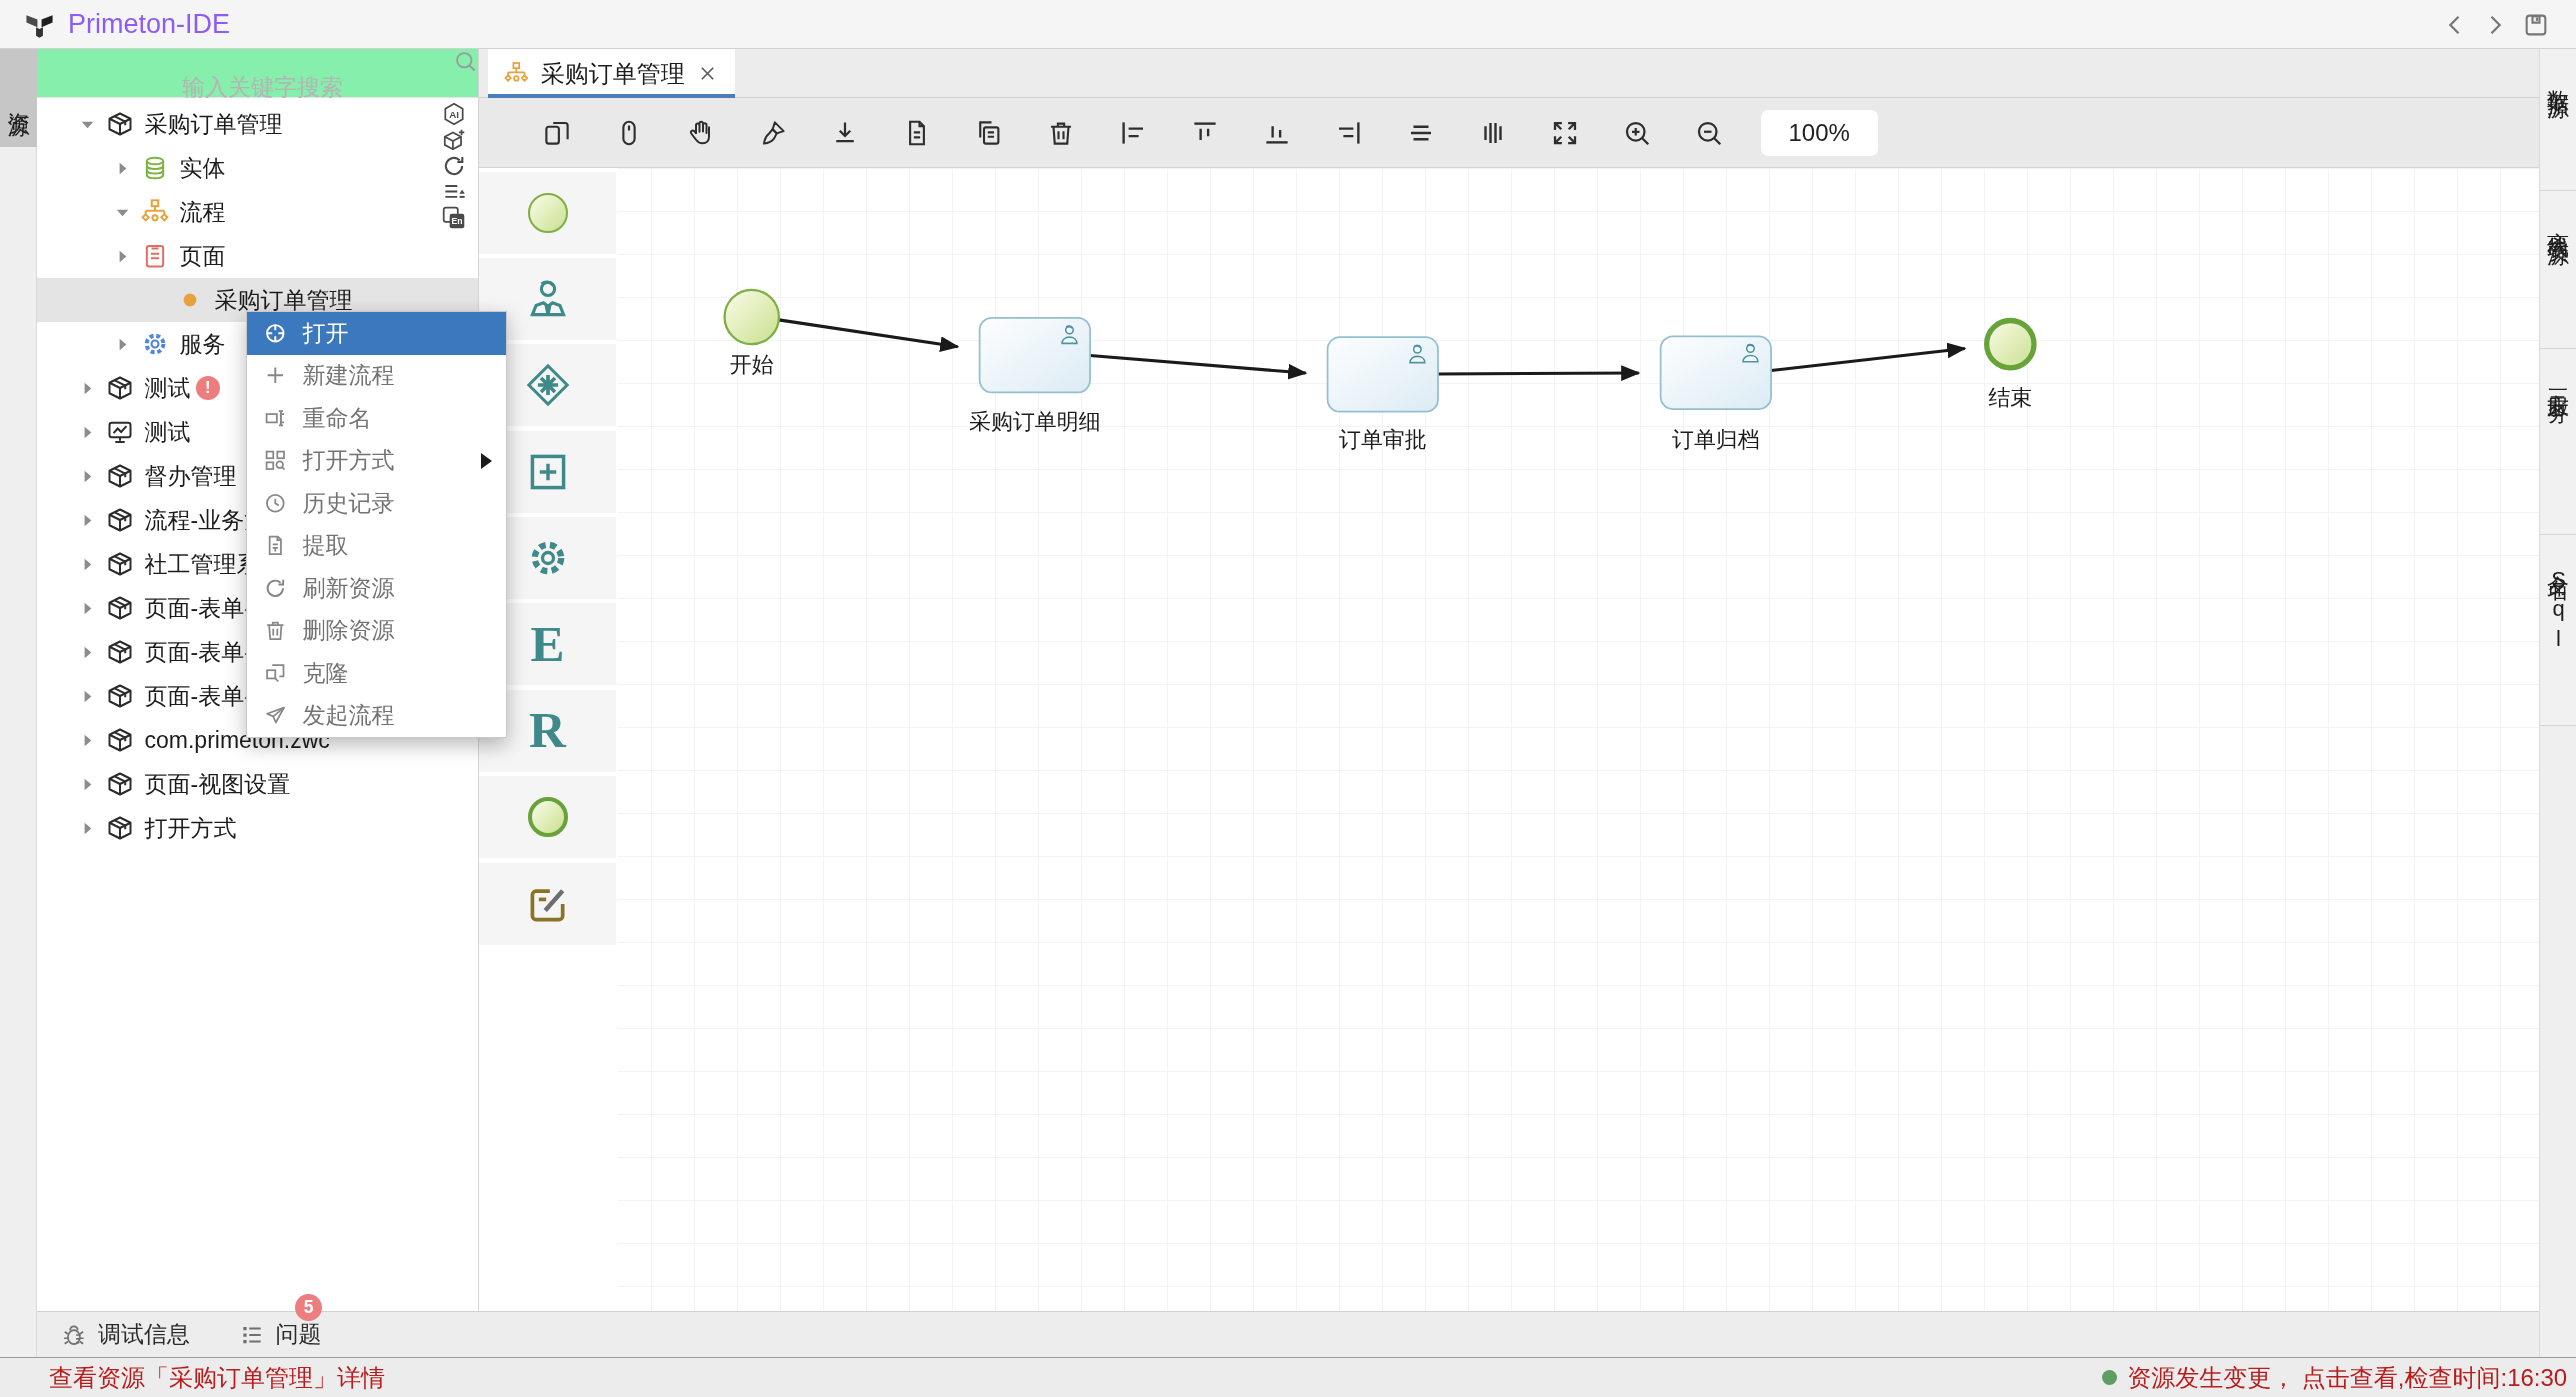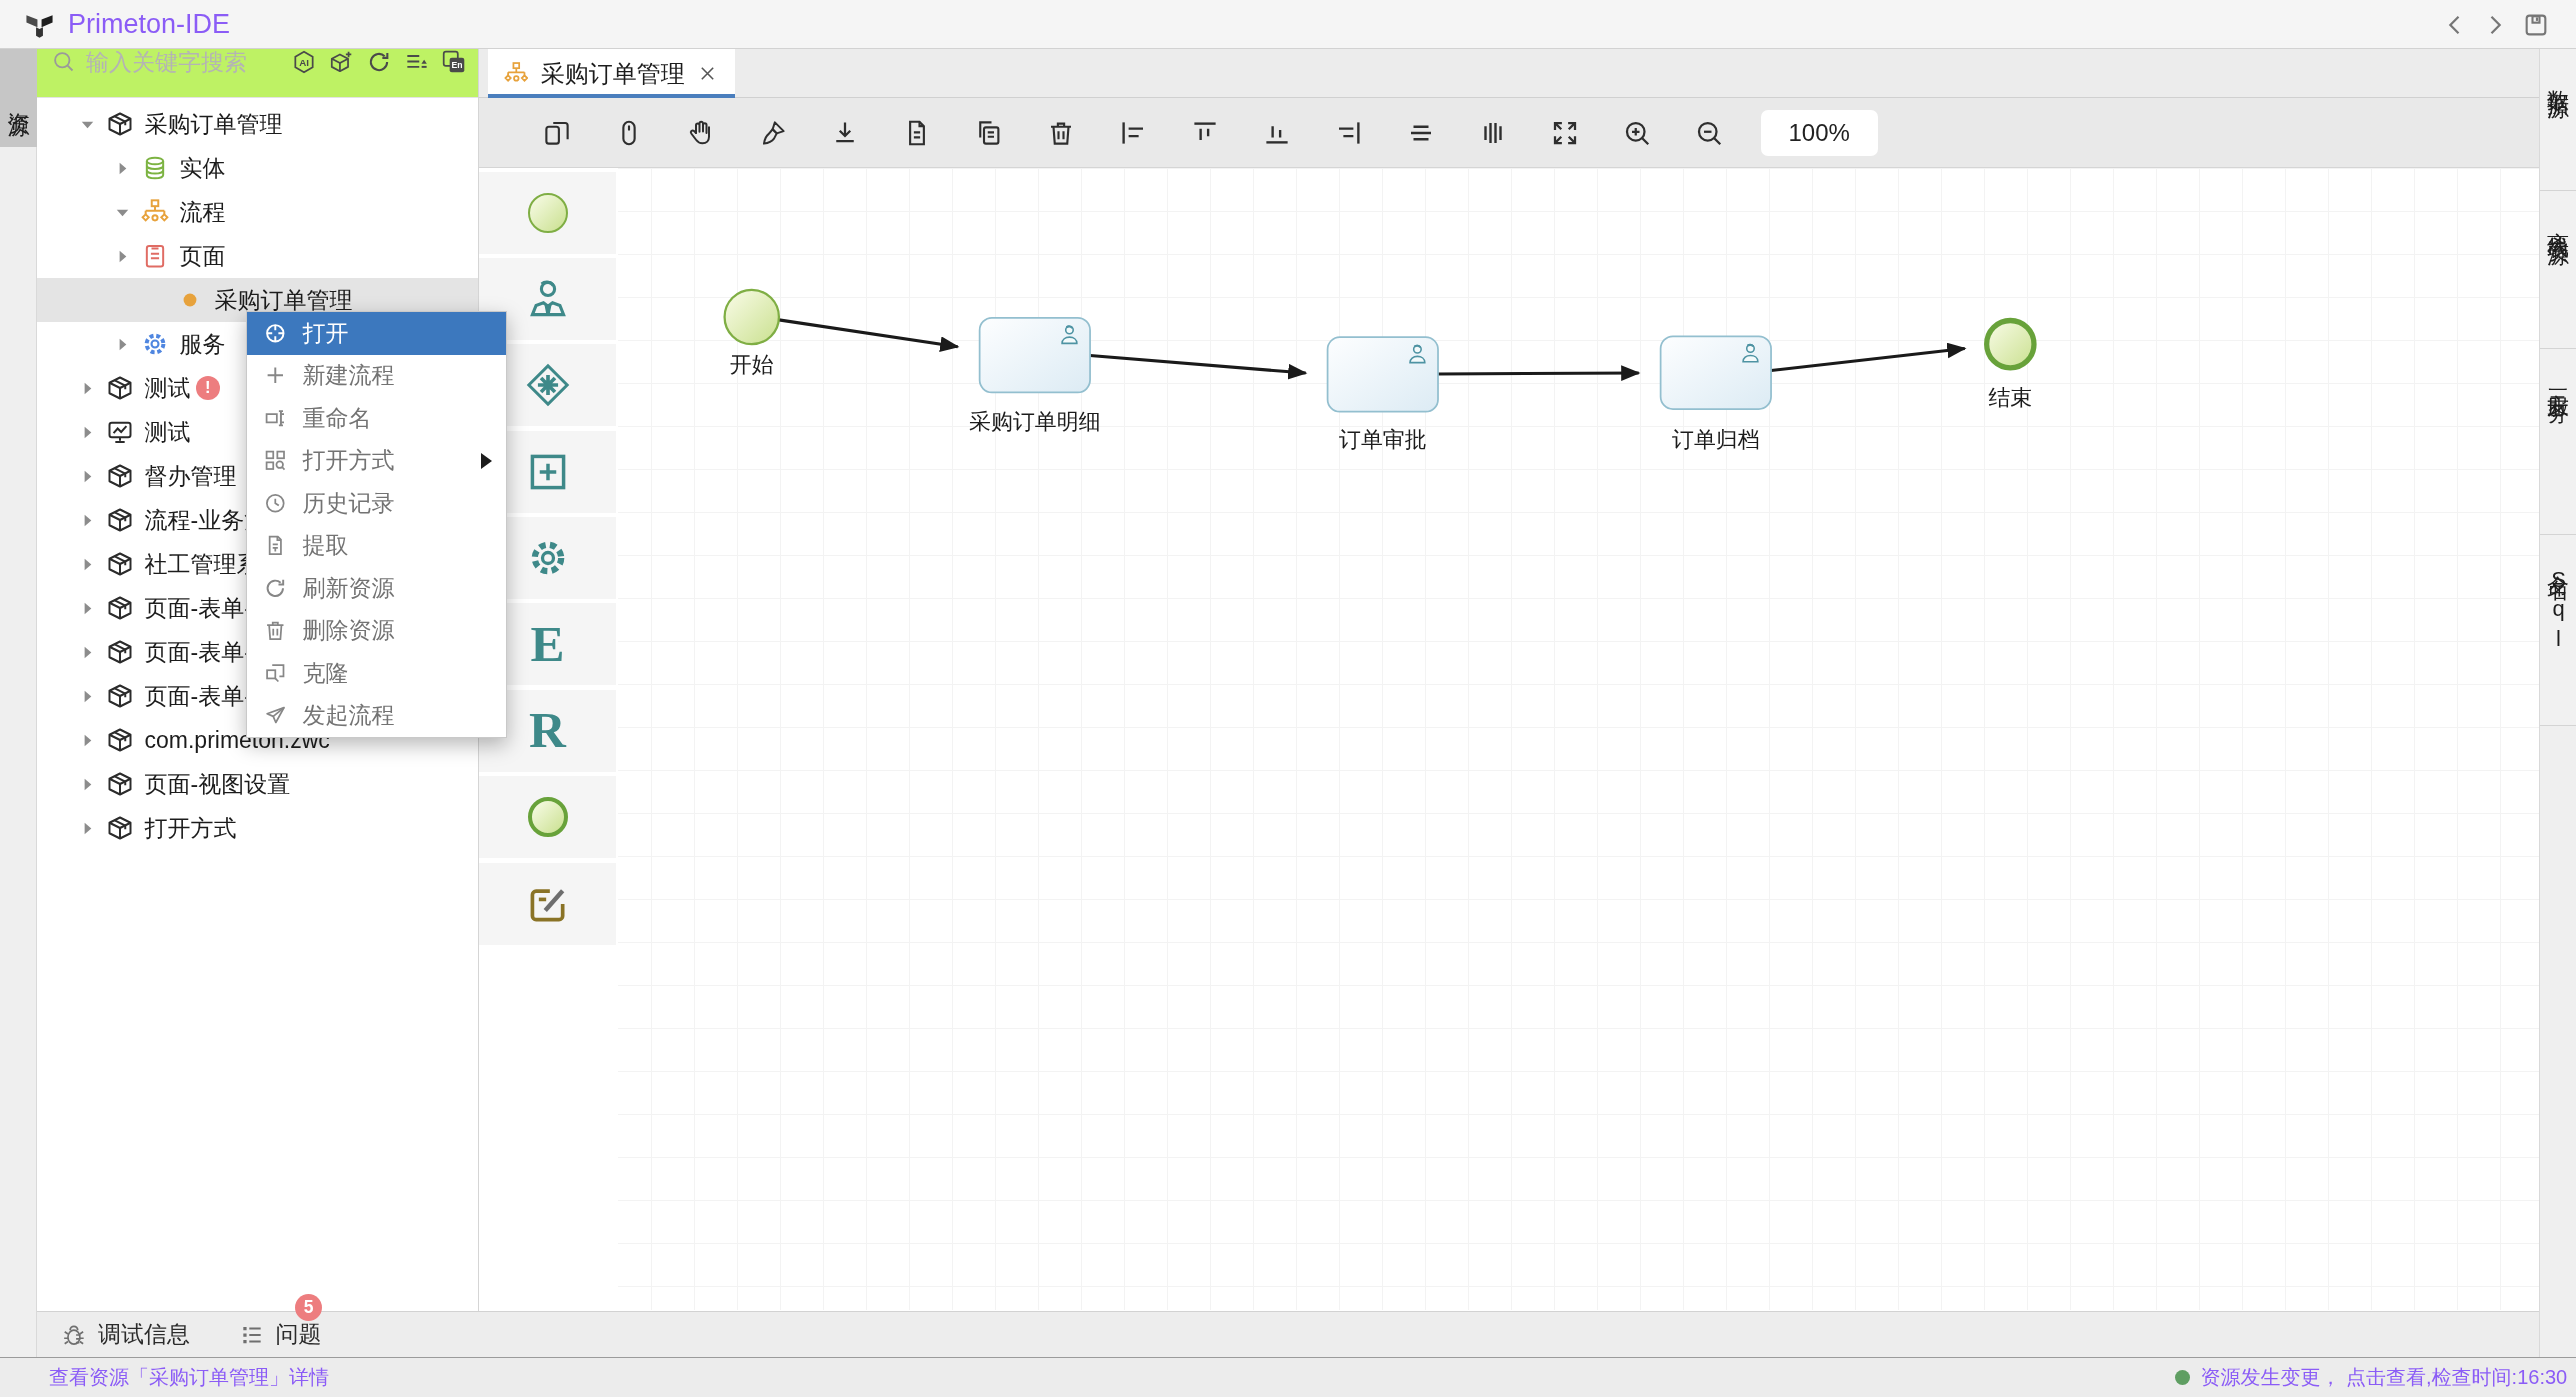--- a/index.html
+++ b/index.html
@@ -18,21 +18,21 @@
   #left-rail { position:absolute; left:0; top:49px; width:37px; height:1308px;
     background:#efefef; border-right:0.9px solid #d9d9d9; }
   #rail-tab-resources { width:37px; height:98px; background:#c6c6c6; cursor:pointer;
     writing-mode:vertical-rl; text-orientation:upright; font-size:22px; color:#1d1d1d;
     display:flex; align-items:center; justify-content:center; letter-spacing:3.5px; }
 
   
   #explorer { position:absolute; left:37px; top:49px; width:442px; height:1262px;
     background:#ffffff; border-right:0.9px solid #d5d5d5; }
   #search-row { position:absolute; left:0; top:0; width:100%; height:49px;
-    background:#bef264; border-bottom:0.9px solid #e3e3e3; display:flex; align-items:flex-start; }
+    background:#86efac; border-bottom:0.9px solid #e3e3e3; display:flex; align-items:flex-end;flex-direction:column; }
   #search-ic { width:24.6px; height:24.6px; color:#9a9a9a; margin-left:14px; flex:none; }
   #search-input { flex:1; min-width:0; border:none; outline:none; background:transparent;
     font-size:23px; color:#333; margin-left:10.5px; font-family:inherit; }
   #search-input::placeholder { color:#b4b4b4; }
   .sr-ic { width:26px; height:26px; color:#4a4a4a; margin-right:11.4px; flex:none; cursor:pointer; }
 
   #resource-tree { position:absolute; left:0; top:53px; width:100%; }
   .tree-row { height:44px; display:flex; align-items:center; font-size:23px; cursor:pointer; white-space:nowrap; overflow:hidden; }
   .tree-row.selected { background:#e4e4e4; }
   .caret { width:23px; height:23px; flex:none; color:#8c8c8c; }
@@ -99,21 +99,21 @@
   
   #bottom-panel { position:absolute; left:37px; top:1311px; width:2502px; height:46px;
     background:#ededed; border-top:0.9px solid #d2d2d2; display:flex; align-items:center; }
   .bp-item { display:flex; align-items:center; gap:10.5px; font-size:23px; color:#2b2b2b; cursor:pointer; position:relative; }
   #bp-debug { margin-left:24.6px; } #bp-problems { margin-left:49px; }
   .bp-ic { width:26px; height:26px; color:#6f6f6f; }
   #problems-badge { position:absolute; left:56px; top:-24.6px; width:27px; height:27px; border-radius:50%;
     background:#ed7d7f; color:#fff; font-size:17.5px; font-weight:700;
     display:flex; align-items:center; justify-content:center; }
   #statusbar { position:absolute; left:0; top:1357px; width:2576px; height:40px;
-    background:#ececec; border-top:1.8px solid #9b9b9b; display:flex; align-items:center; font-size:20px; color:#8b5cf6; }
+    background:#ececec; border-top:1.8px solid #9b9b9b; display:flex; align-items:center; font-size:24px; color:#b91c1c; }
   #status-left { margin-left:49px; }
   #status-right { margin-left:auto; margin-right:8.8px; display:flex; align-items:center; gap:10.5px; }
   #status-dot { width:15px; height:15px; border-radius:50%; background:#5f9e62; }
 </style>
 </head>
 <body>
 
 <svg width="0" height="0" style="position:absolute">
   <defs>
     <linearGradient id="startGrad" x1="0" y1="0" x2="1" y2="1">

